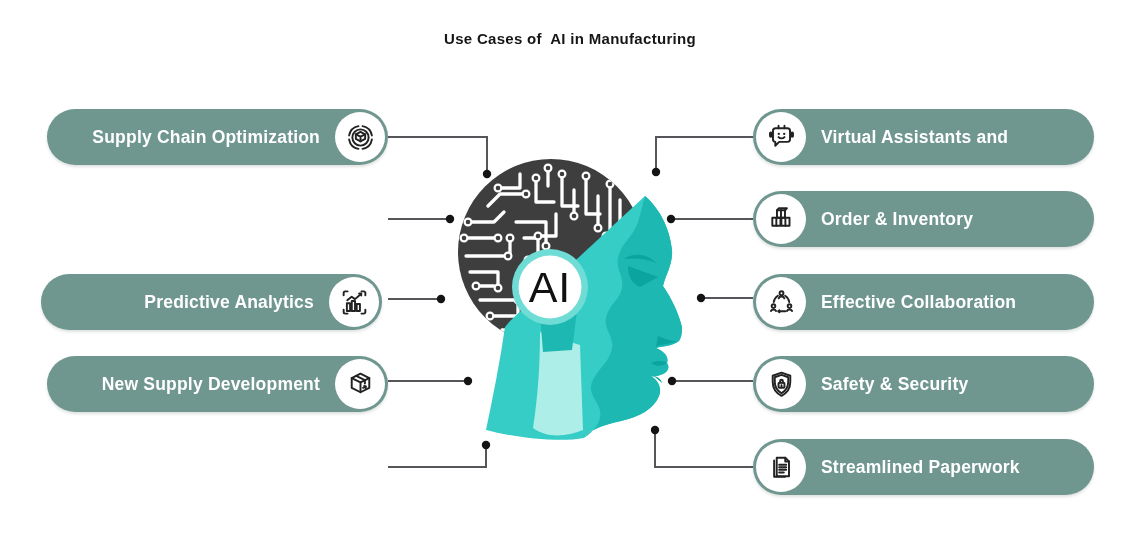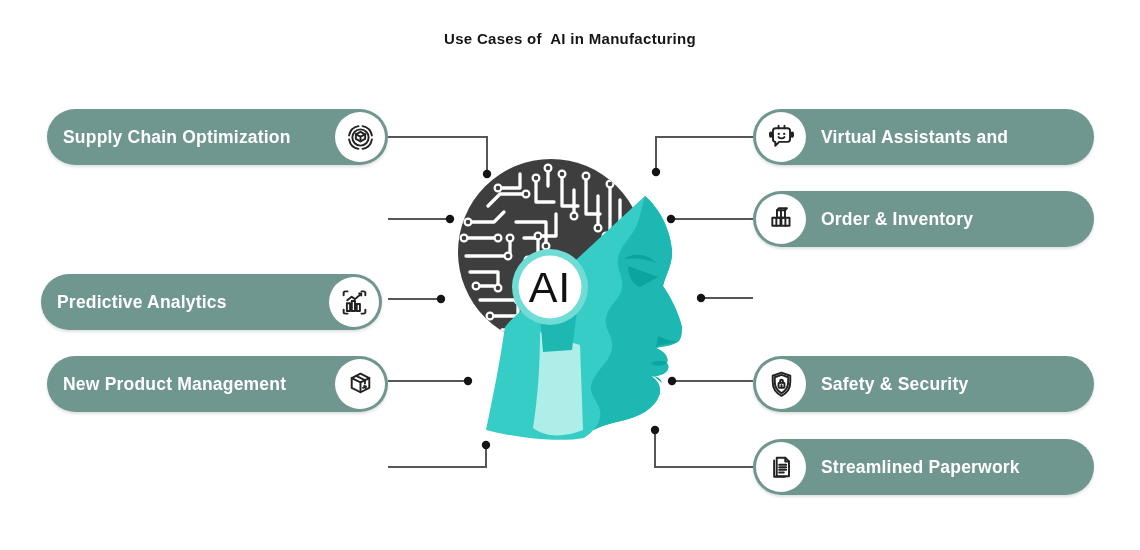--- a/index.html
+++ b/index.html
@@ -13,21 +13,21 @@
   }
   .connectors{position:absolute;left:0;top:0;z-index:1;}
   .pill{
     position:absolute;height:56px;width:341px;background:#6F968F;border-radius:28px;
     z-index:3;box-shadow:0 2px 3px rgba(70,90,85,.18);
   }
   .pill .label{
     position:absolute;inset:0;line-height:56px;color:#ffffff;
     font-size:17.5px;font-weight:700;letter-spacing:.2px;
   }
-  .pill.left .label{padding-right:68px;padding-left:16px;}
+  .pill.left .label{text-align:right;padding-right:68px;padding-left:16px;}
   .pill.right .label{text-align:left;padding-left:68px;padding-right:16px;}
   .icon-circle{
     position:absolute;top:3px;width:50px;height:50px;border-radius:50%;background:#ffffff;
     display:flex;align-items:center;justify-content:center;
   }
   .pill.left .icon-circle{right:3px;}
   .pill.right .icon-circle{left:3px;}
   .icon-circle svg{width:31px;height:31px;}
   .ic{stroke:#222222;stroke-width:1.5;fill:none;stroke-linecap:round;stroke-linejoin:round;}
   .icf{fill:#222222;stroke:none;}
@@ -187,21 +187,21 @@
         <path class="ic" d="M3.6,6.4 v-1.8 a1.2,1.2 0 0 1 1.2,-1.2 h1.8 M20.4,6.4 v-1.8 a1.2,1.2 0 0 0 -1.2,-1.2 h-1.8 M3.6,17.6 v1.8 a1.2,1.2 0 0 0 1.2,1.2 h1.8 M20.4,17.6 v1.8 a1.2,1.2 0 0 1 -1.2,1.2 h-1.8"></path>
         <rect class="ic" x="6.1" y="12.6" width="2.5" height="6"></rect>
         <rect class="ic" x="9.9" y="10.8" width="2.5" height="7.8"></rect>
         <rect class="ic" x="13.7" y="13.2" width="2.5" height="5.4"></rect>
         <path class="ic" d="M6.4,10.2 l3.4,-2.6 2.6,1.8 4.8,-4.2"></path>
         <path class="ic" d="M15.6,5 h1.6 v1.6"></path>
       </svg>
     </span>
   </div>
   <div class="pill left" style="left:47px;top:356px;">
-    <span class="label">New Product Management</span>
+    <span class="label">New Supply Development</span>
     <span class="icon-circle">
       <svg viewBox="0 0 24 24">
         <path class="ic" d="M12,3.6 l6.8,3.4 v7.6 l-6.8,3.4 -6.8,-3.4 v-7.6 Z"></path>
         <path class="ic" d="M5.2,7 l6.8,3.4 6.8,-3.4 M12,10.4 v7.6"></path>
         <path class="ic" d="M8.6,5.3 l6.8,3.4 v2.6"></path>
         <path class="ic" d="M14,14.6 l2.2,-1.1 m-0.2,1.3 l0.2,-1.3 -1.3,-0.3"></path>
       </svg>
     </span>
   </div>
 
@@ -227,20 +227,35 @@
       <svg viewBox="0 0 24 24">
         <rect class="ic" x="8.5" y="4.8" width="6.2" height="5.8"></rect>
         <path class="ic" d="M11.6,4.8 v5.8 M8.5,4.8 l1.5,-1.5 h6.2 l-1.5,1.5"></path>
         <rect class="ic" x="4.9" y="10.6" width="6.3" height="6.3"></rect>
           <path class="ic" d="M8,10.6 v6.3"></path>
         <rect class="ic" x="11.9" y="10.6" width="6.3" height="6.3"></rect>
           <path class="ic" d="M15,10.6 v6.3"></path>
       </svg>
     </span>
   </div>
+  <div class="pill right" style="left:753px;top:274px;">
+    <span class="label">Effective Collaboration</span>
+    <span class="icon-circle">
+      <svg viewBox="0 0 24 24">
+        <circle class="ic" cx="12" cy="4.8" r="1.5"></circle>
+          <path class="ic" d="M9.8,8.8 a2.4,2.4 0 0 1 4.4,0"></path>
+        <circle class="ic" cx="5.8" cy="14.8" r="1.4"></circle>
+          <path class="ic" d="M3.8,18.6 a2.3,2.3 0 0 1 4,0"></path>
+        <circle class="ic" cx="18.2" cy="14.8" r="1.4"></circle>
+          <path class="ic" d="M16.2,18.6 a2.3,2.3 0 0 1 4,0"></path>
+        <path class="ic" d="M6,11.6 A7.2,7.2 0 0 1 9.2,6.8 m5.6,0 A7.2,7.2 0 0 1 18,11.6"></path>
+        <path class="ic" d="M15,18.8 h-5.6 m1,-0.8 l-1,0.8 1,0.8"></path>
+      </svg>
+    </span>
+  </div>
   <div class="pill right" style="left:753px;top:356px;">
     <span class="label">Safety &amp; Security</span>
     <span class="icon-circle">
       <svg viewBox="0 0 24 24">
         <path class="ic" d="M12,2.8 L18.8,5.2 V10 C18.8,15 16,18.6 12,20.8 C8,18.6 5.2,15 5.2,10 V5.2 Z"></path>
         <path class="ic" d="M12,4.6 L17.2,6.4 V10 C17.2,14 15,16.9 12,18.8 C9,16.9 6.8,14 6.8,10 V6.4 Z"></path>
         <rect class="ic" x="9.7" y="10.6" width="4.6" height="3.9" rx="0.7"></rect>
         <path class="ic" d="M10.9,10.6 v-1.2 a1.1,1.1 0 0 1 2.2,0 v1.2"></path>
         <circle class="icf" cx="12" cy="12.3" r="0.55"></circle>
           <path class="ic" d="M12,12.8 v0.9"></path>

